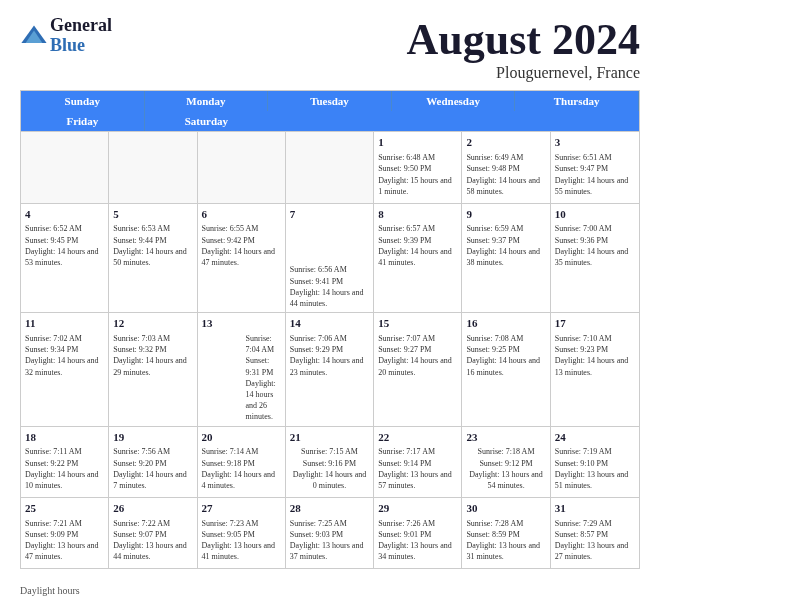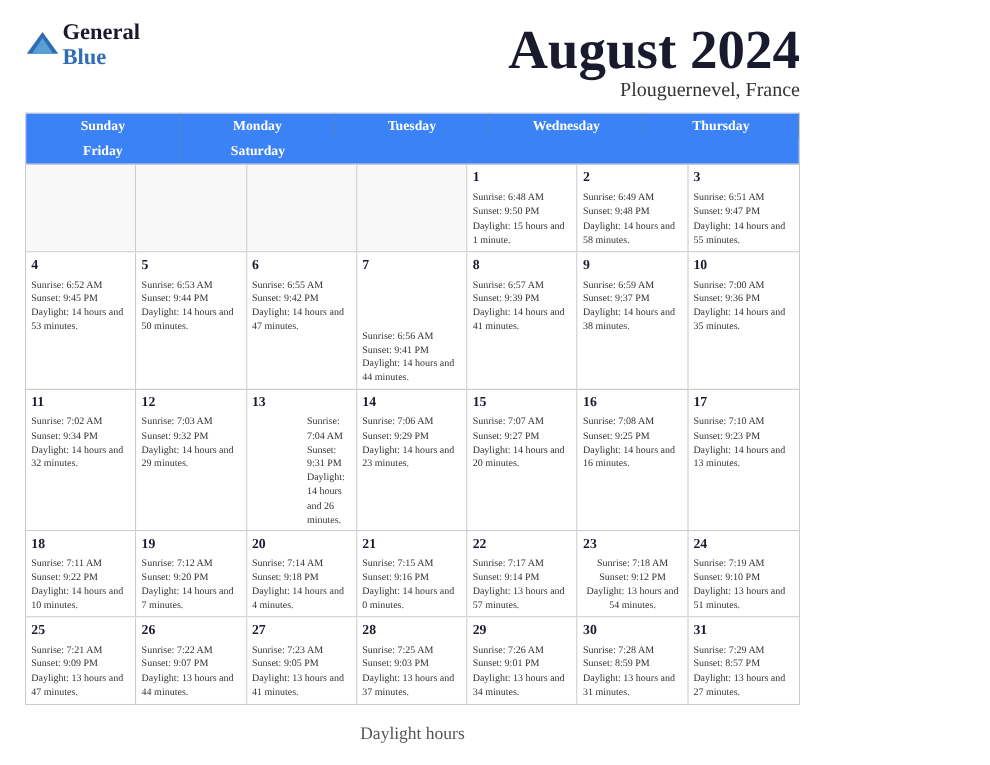--- a/index.html
+++ b/index.html
@@ -100,24 +100,24 @@
       color: #1a1a2e;
       display: block;
       margin-bottom: 2px;
     }
     .day-info {
       font-size: 8px;
       color: #333;
       line-height: 1.4;
     }
     .footer-note {
-      font-size: 14px;
+      font-size: 10px;
       color: #555;
       margin-top: 16px;
-      text-align: center;
+      text-align: left;
     }
   </style>
 </head>
 <body>
 
 <div class="page">
   <div class="header">
     <div class="logo">
       <svg class="logo-icon" viewBox="0 0 40 40">
         <polygon points="20,5 38,30 2,30" fill="#2e6db4"></polygon>
@@ -259,33 +259,33 @@
         </div>
         <div class="cal-row">
           <div class="cal-cell">
             <span class="day-num">18</span>
             <div class="day-info" style="white-space: pre-line;">Sunrise: 7:11 AM
 Sunset: 9:22 PM
 Daylight: 14 hours and 10 minutes.</div>
           </div>
           <div class="cal-cell">
             <span class="day-num">19</span>
-            <div class="day-info" style="white-space: pre-line;">Sunrise: 7:12 AM
+            <div class="day-info" style="white-space: pre-line;">Sunrise: 7:56 AM
 Sunset: 9:20 PM
 Daylight: 14 hours and 7 minutes.</div>
           </div>
           <div class="cal-cell">
             <span class="day-num">20</span>
             <div class="day-info" style="white-space: pre-line;">Sunrise: 7:14 AM
 Sunset: 9:18 PM
 Daylight: 14 hours and 4 minutes.</div>
           </div>
           <div class="cal-cell">
             <span class="day-num">21</span>
-            <div class="day-info" style="white-space: pre-line;">Sunrise: 7:15 AM
+            <div class="day-info" style="white-space: pre-line; text-align: center;">Sunrise: 7:15 AM
 Sunset: 9:16 PM
 Daylight: 14 hours and 0 minutes.</div>
           </div>
           <div class="cal-cell">
             <span class="day-num">22</span>
             <div class="day-info" style="white-space: pre-line;">Sunrise: 7:17 AM
 Sunset: 9:14 PM
 Daylight: 13 hours and 57 minutes.</div>
           </div>
           <div class="cal-cell">

